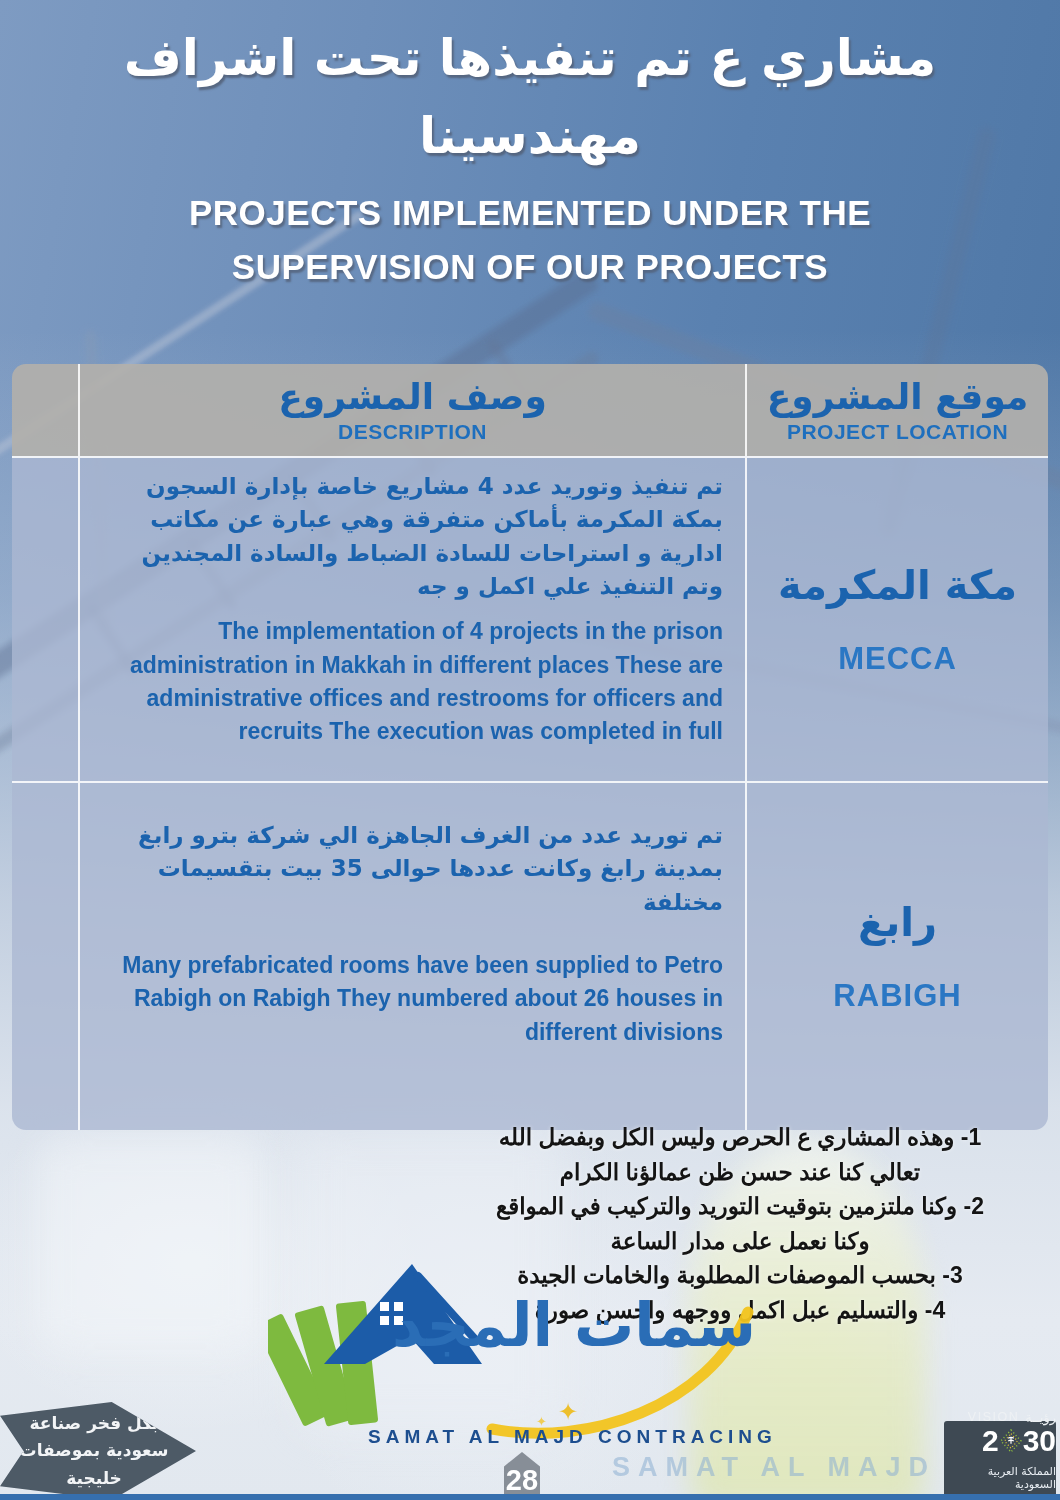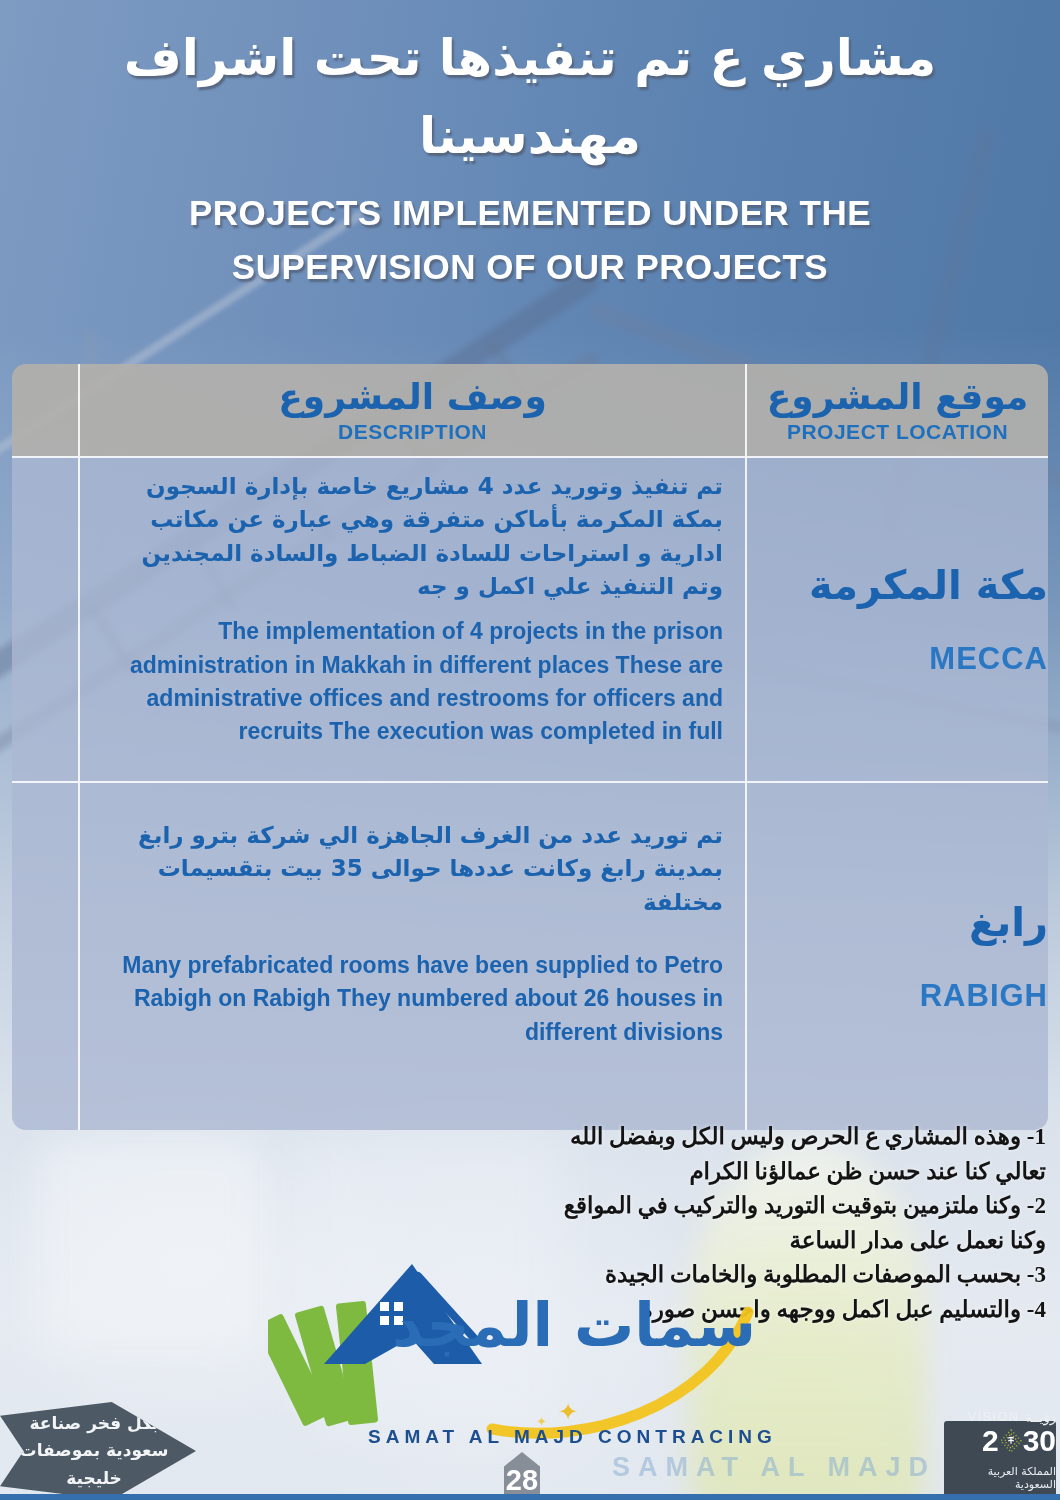--- a/index.html
+++ b/index.html
@@ -63,28 +63,28 @@
   .hdr-ar { font-family:"DejaVu Sans", sans-serif; direction:rtl; font-size:36px; font-weight:800; color:#1b63ae; }
   .hdr-en { font-size:21px; font-weight:800; color:#1e6fbe; letter-spacing:0.5px; }
 
   .desc-cell { padding:12px 22px 10px 26px; }
   .desc-cell.row2 { padding-top:36px; }
   .desc-ar { direction:rtl; text-align:right; font-family:"DejaVu Sans", sans-serif;
              font-size:23px; font-weight:700; line-height:1.45; color:#1b63ae; }
   .desc-en { text-align:right; font-size:23px; font-weight:700; line-height:1.45; color:#1b63ae; margin-top:12px; }
   .desc-cell.row2 .desc-en { margin-top:30px; }
 
-  .loc-stack { height:100%; display:flex; flex-direction:column; align-items:flex-end; justify-content:center; gap:33px; }
+  .loc-stack { height:100%; display:flex; flex-direction:column; align-items:center; justify-content:center; gap:33px; }
   .loc-ar { font-family:"DejaVu Sans", sans-serif; direction:rtl; font-size:40px; font-weight:800; color:#1b63ae; }
   .loc-en { font-size:31px; font-weight:800; color:#2a77c4; letter-spacing:1px; }
 
   
   .notes {
-    position:absolute; top:1120px; right:14px; width:612px; z-index:4; direction:rtl; text-align:right;
-    font-family:Liberation Serif, serif; font-size:23px; font-weight:700; line-height:1.5;
+    position:absolute; top:1120px; right:14px; width:612px; z-index:4; direction:rtl; text-align:center;
+    font-family:Liberation Sans, sans-serif; font-size:23px; font-weight:700; line-height:1.5;
     color:#141414; text-shadow:0 0 4px rgba(255,255,255,0.65);
   }
   .note-line { white-space:nowrap; }
 
   
   .logo { position:absolute; left:268px; top:1252px; width:540px; height:208px; z-index:4; }
   .house-svg  { position:absolute; left:0; top:0; }
   .swoosh-svg { position:absolute; left:200px; top:45px; }
   .logo-name-ar { position:absolute; right:44px; top:38px; width:380px; text-align:center; direction:rtl;
                   font-family:"DejaVu Sans", sans-serif; font-size:60px; font-weight:700; color:#2a6db6; }

